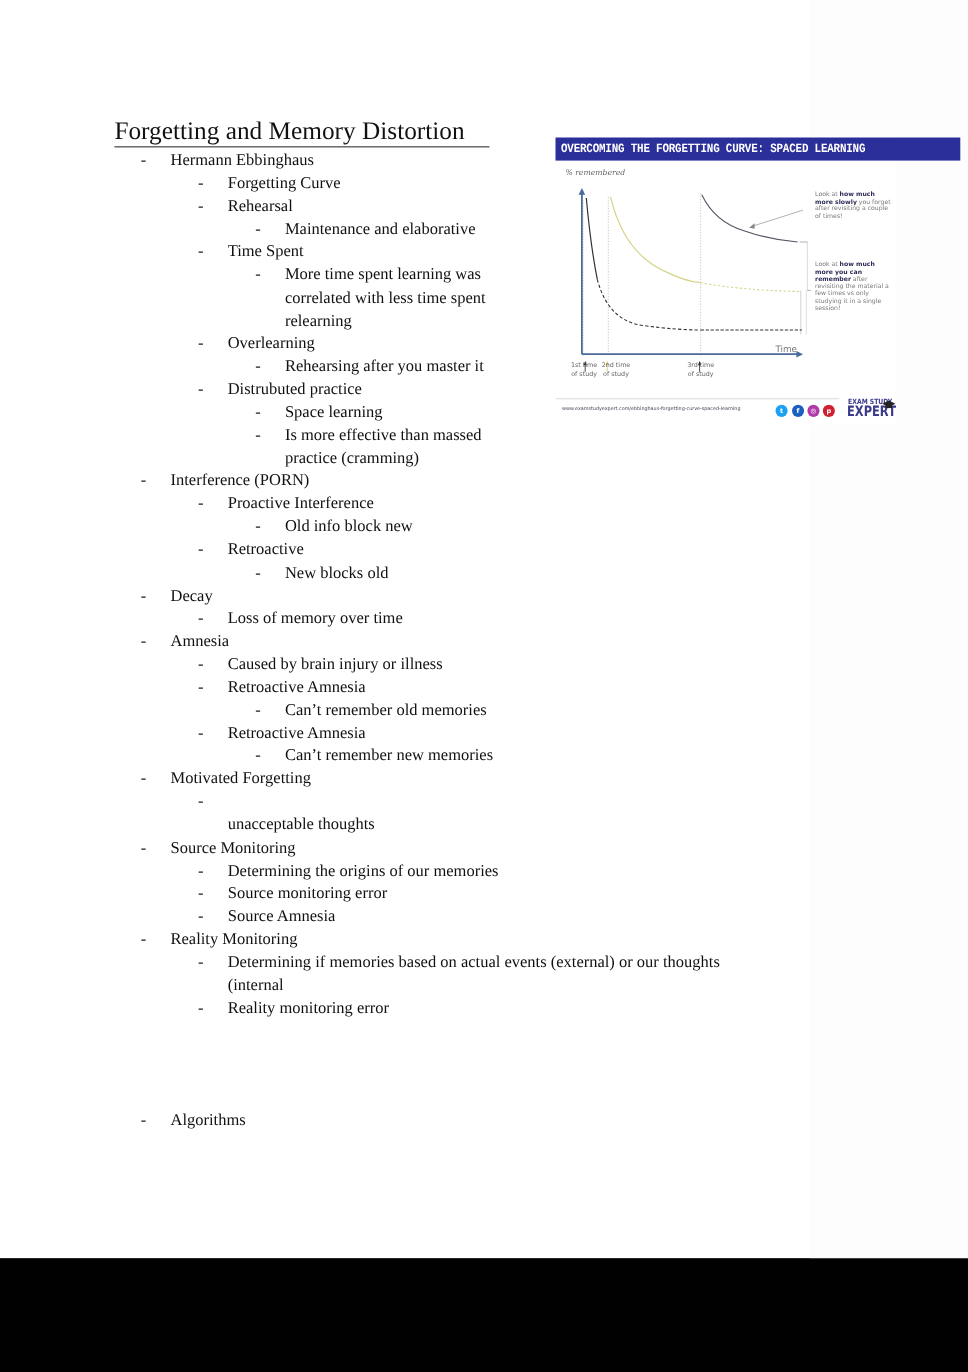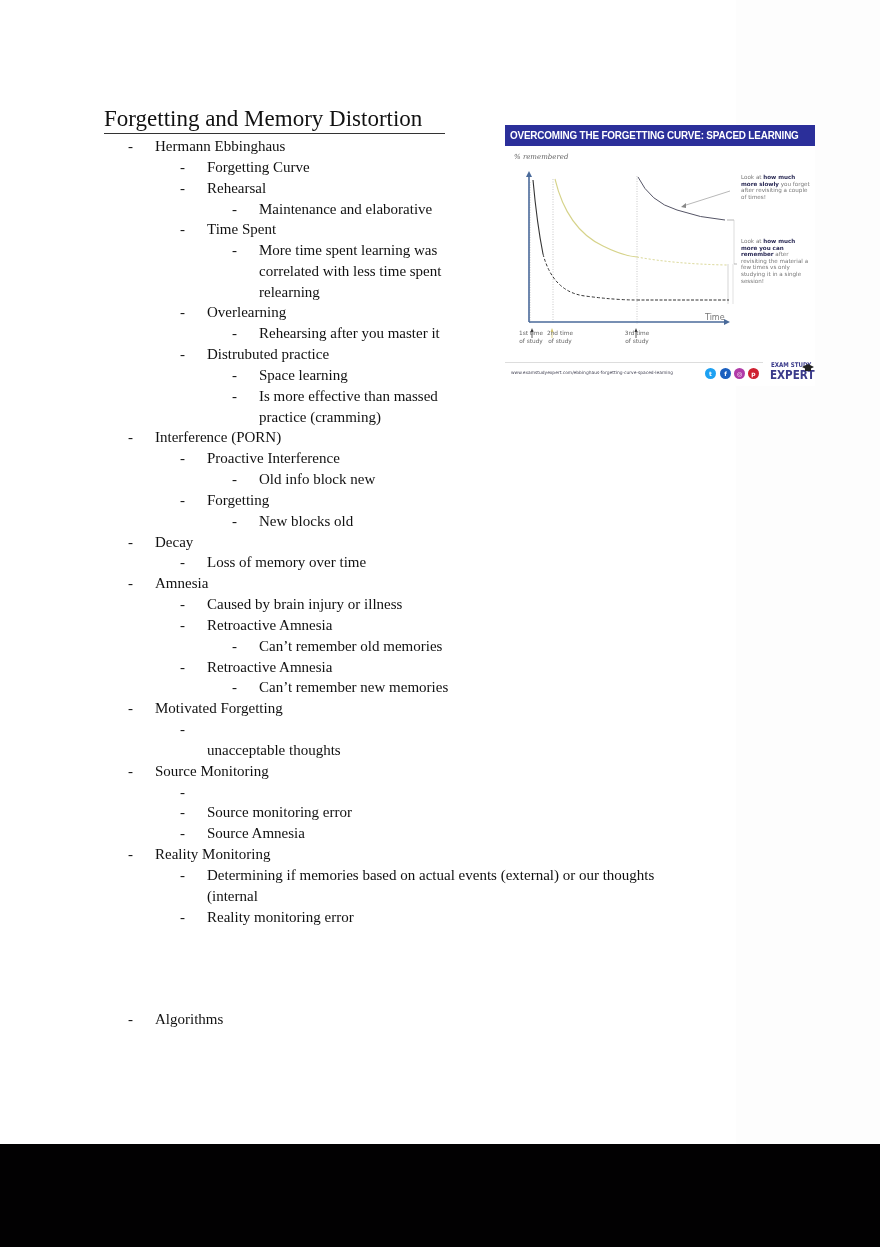--- a/index.html
+++ b/index.html
@@ -16,22 +16,22 @@
   .item { position: absolute; font-size: 15px; line-height: 20.8px; white-space: nowrap; color: #111; }
   .item .dash { position: absolute; left: 0; top: 0; }
   .item .t { position: absolute; top: 0; }
   .l1 .dash { left: 128px; } .l1 .t { left: 155px; }
   .l2 .dash { left: 180px; } .l2 .t { left: 207px; }
   .l3 .dash { left: 232px; } .l3 .t { left: 259px; }
   .item { left: 0; width: 880px; height: 21px; }
 
   
   .infographic { position: absolute; left: 505px; top: 124px; width: 310px; height: 262px; background: #fff; }
-  .ig-title { position: absolute; left: 0; top: 1px; width: 310px; height: 21px; background: #2b2f9a;
-    color: #fff; font-family: Liberation Sans, sans-serif; font-weight: bold; font-size: 11.5px;
+  .ig-title { position: absolute; left: 0; top: 1px; width: 368px; height: 21px; background: #2b2f9a;
+    color: #fff; font-family: Liberation Mono, monospace; font-weight: bold; font-size: 11.5px;
     line-height: 21px; padding-left: 5px; letter-spacing: -0.2px; transform-origin: left; }
   .ig-title span { display: inline-block; transform: scaleX(0.86); transform-origin: left; white-space: nowrap; }
   .ig-ylabel { position: absolute; left: 9px; top: 29px; font-family: "DejaVu Serif", serif; font-style: italic; font-size: 7px; color: #666; }
   .ig-chart { position: absolute; left: 0; top: 40px; width: 310px; height: 190px; }
   .ig-note { position: absolute; font-family: "DejaVu Sans", sans-serif; font-size: 5.6px; line-height: 6.6px; color: #777; }
   .ig-note b { color: #2a2a55; }
   .ig-tick-label { position: absolute; font-family: "DejaVu Sans", sans-serif; font-size: 5.8px; line-height: 7.5px; color: #666; text-align: center; }
   .ig-time { position: absolute; font-family: "DejaVu Sans", sans-serif; font-size: 8px; color: #777; }
   .ig-footer-line { position: absolute; left: 0; top: 238px; width: 258px; height: 1px; background: #ddd; }
   .ig-url { position: absolute; left: 6px; top: 246px; font-family: "DejaVu Sans", sans-serif; font-size: 4.4px; color: #445; white-space: nowrap; }
@@ -111,21 +111,21 @@
       <div class="item l2" style="top: 448px;">
         <span class="dash">-</span>
         <span class="t">Proactive Interference</span>
       </div>
       <div class="item l3" style="top: 469px;">
         <span class="dash">-</span>
         <span class="t">Old info block new</span>
       </div>
       <div class="item l2" style="top: 490px;">
         <span class="dash">-</span>
-        <span class="t">Forgetting</span>
+        <span class="t">Retroactive</span>
       </div>
       <div class="item l3" style="top: 511px;">
         <span class="dash">-</span>
         <span class="t">New blocks old</span>
       </div>
       <div class="item l1" style="top: 532px;">
         <span class="dash">-</span>
         <span class="t">Decay</span>
       </div>
       <div class="item l2" style="top: 552px;">
@@ -165,20 +165,21 @@
       </div>
       <div class="item l2" style="top: 740px;">
         <span class="t">unacceptable thoughts</span>
       </div>
       <div class="item l1" style="top: 761px;">
         <span class="dash">-</span>
         <span class="t">Source Monitoring</span>
       </div>
       <div class="item l2" style="top: 782px;">
         <span class="dash">-</span>
+        <span class="t">Determining the origins of our memories</span>
       </div>
       <div class="item l2" style="top: 802px;">
         <span class="dash">-</span>
         <span class="t">Source monitoring error</span>
       </div>
       <div class="item l2" style="top: 823px;">
         <span class="dash">-</span>
         <span class="t">Source Amnesia</span>
       </div>
       <div class="item l1" style="top: 844px;">

